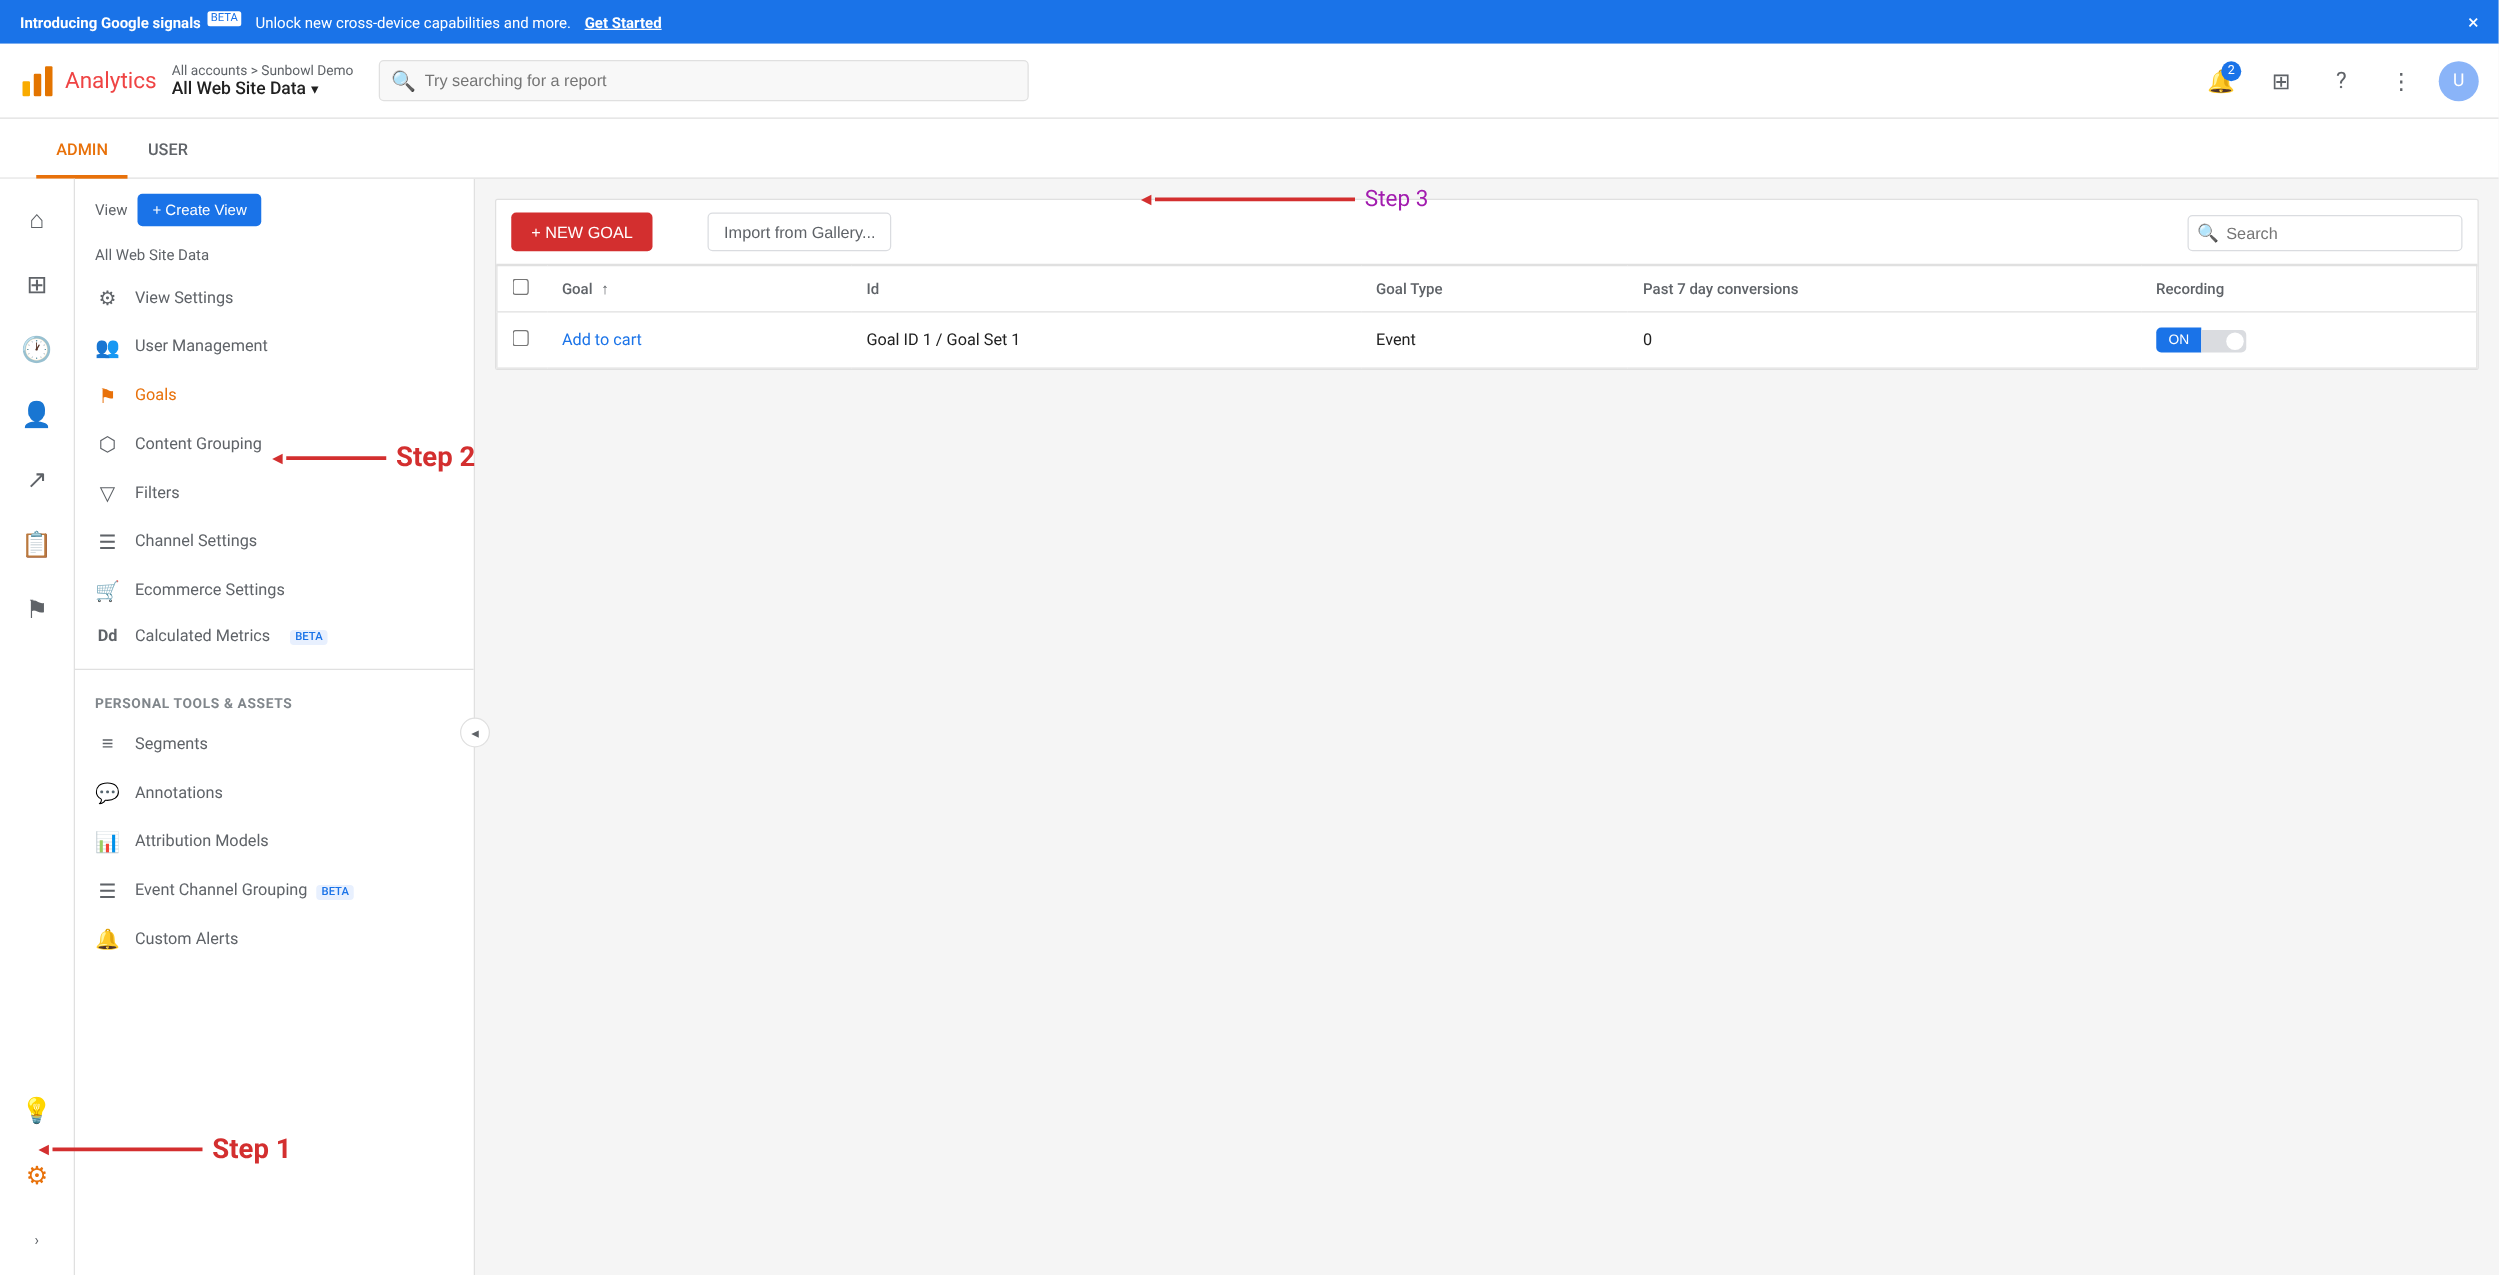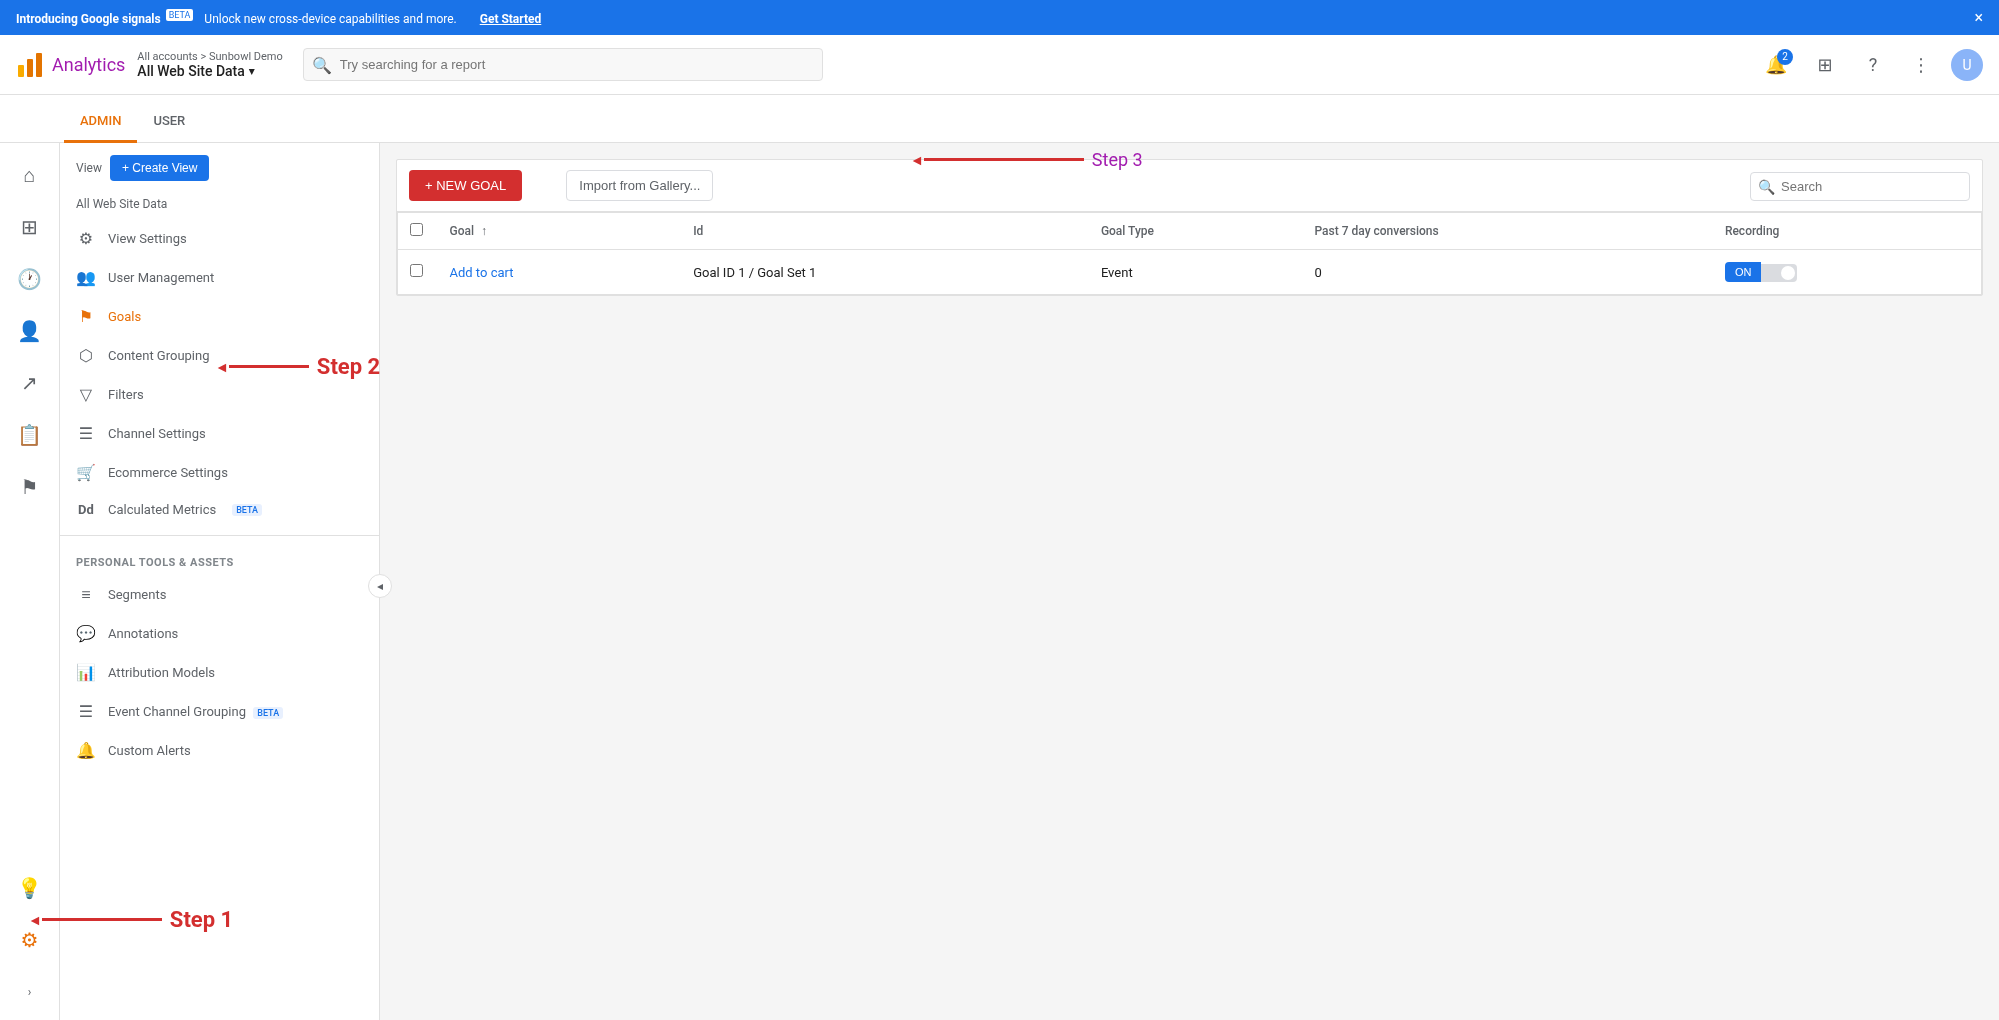--- a/index.html
+++ b/index.html
@@ -23,21 +23,21 @@
       background: white;
       height: 60px;
       display: flex;
       align-items: center;
       padding: 0 16px;
       border-bottom: 1px solid #e0e0e0;
       position: relative;
     }
     .header-logo { display: flex; align-items: center; gap: 8px; }
     .logo-icon { width: 28px; height: 28px; }
-    .logo-text { font-size: 18px; color: #a21caf; font-weight: 400; }
+    .logo-text { font-size: 18px; color: #ef4444; font-weight: 400; }
     .header-account { margin-left: 16px; font-size: 12px; color: #5f6368; }
     .header-account .account-name { font-size: 14px; color: #212121; font-weight: 500; display: flex; align-items: center; gap: 4px; cursor: pointer; }
     .header-search { flex: 1; margin: 0 20px; }
     .header-search input {
       width: 100%;
       max-width: 520px;
       padding: 8px 12px 8px 36px;
       border: 1px solid #e0e0e0;
       border-radius: 4px;
       font-size: 14px;
@@ -70,21 +70,21 @@
       margin-bottom: 4px;
     }
     .left-sidebar .spacer { flex: 1; }
     .left-sidebar .bottom-items { display: flex; flex-direction: column; align-items: center; padding-bottom: 8px; }
 
     
     .admin-tabs {
       background: white;
       border-bottom: 1px solid #e0e0e0;
       display: flex;
-      padding-left: 64px;
+      padding-left: 29px;
       height: 48px;
       align-items: flex-end;
     }
     .admin-tab {
       padding: 12px 16px; cursor: pointer; font-size: 13px; font-weight: 500;
       color: #5f6368; border-bottom: 3px solid transparent; margin-bottom: -1px;
     }
     .admin-tab.active { color: #e8710a; border-bottom-color: #e8710a; }
 
     
@@ -197,21 +197,21 @@
     }
   </style>
 </head>
 <body>
 
 <div class="top-banner">
   <div>
     <strong>Introducing Google signals</strong>
     <sup style="font-size:9px; background:white; color:#1a73e8; padding:1px 3px; border-radius:2px; margin-left:2px;">BETA</sup>
     <span style="margin-left:8px;">Unlock new cross-device capabilities and more.</span>
-    <a style="margin-left:20px;">Get Started</a>
+    <a style="margin-left:8px;">Get Started</a>
   </div>
   <span class="close-btn">×</span>
 </div>
 
 <div class="header">
   <div class="header-logo">
     <svg class="logo-icon" viewBox="0 0 28 28" xmlns="http://www.w3.org/2000/svg">
       <rect x="2" y="14" width="6" height="12" rx="1" fill="#F9AB00"></rect>
       <rect x="11" y="8" width="6" height="18" rx="1" fill="#E37400"></rect>
       <rect x="20" y="2" width="6" height="24" rx="1" fill="#E37400"></rect>

